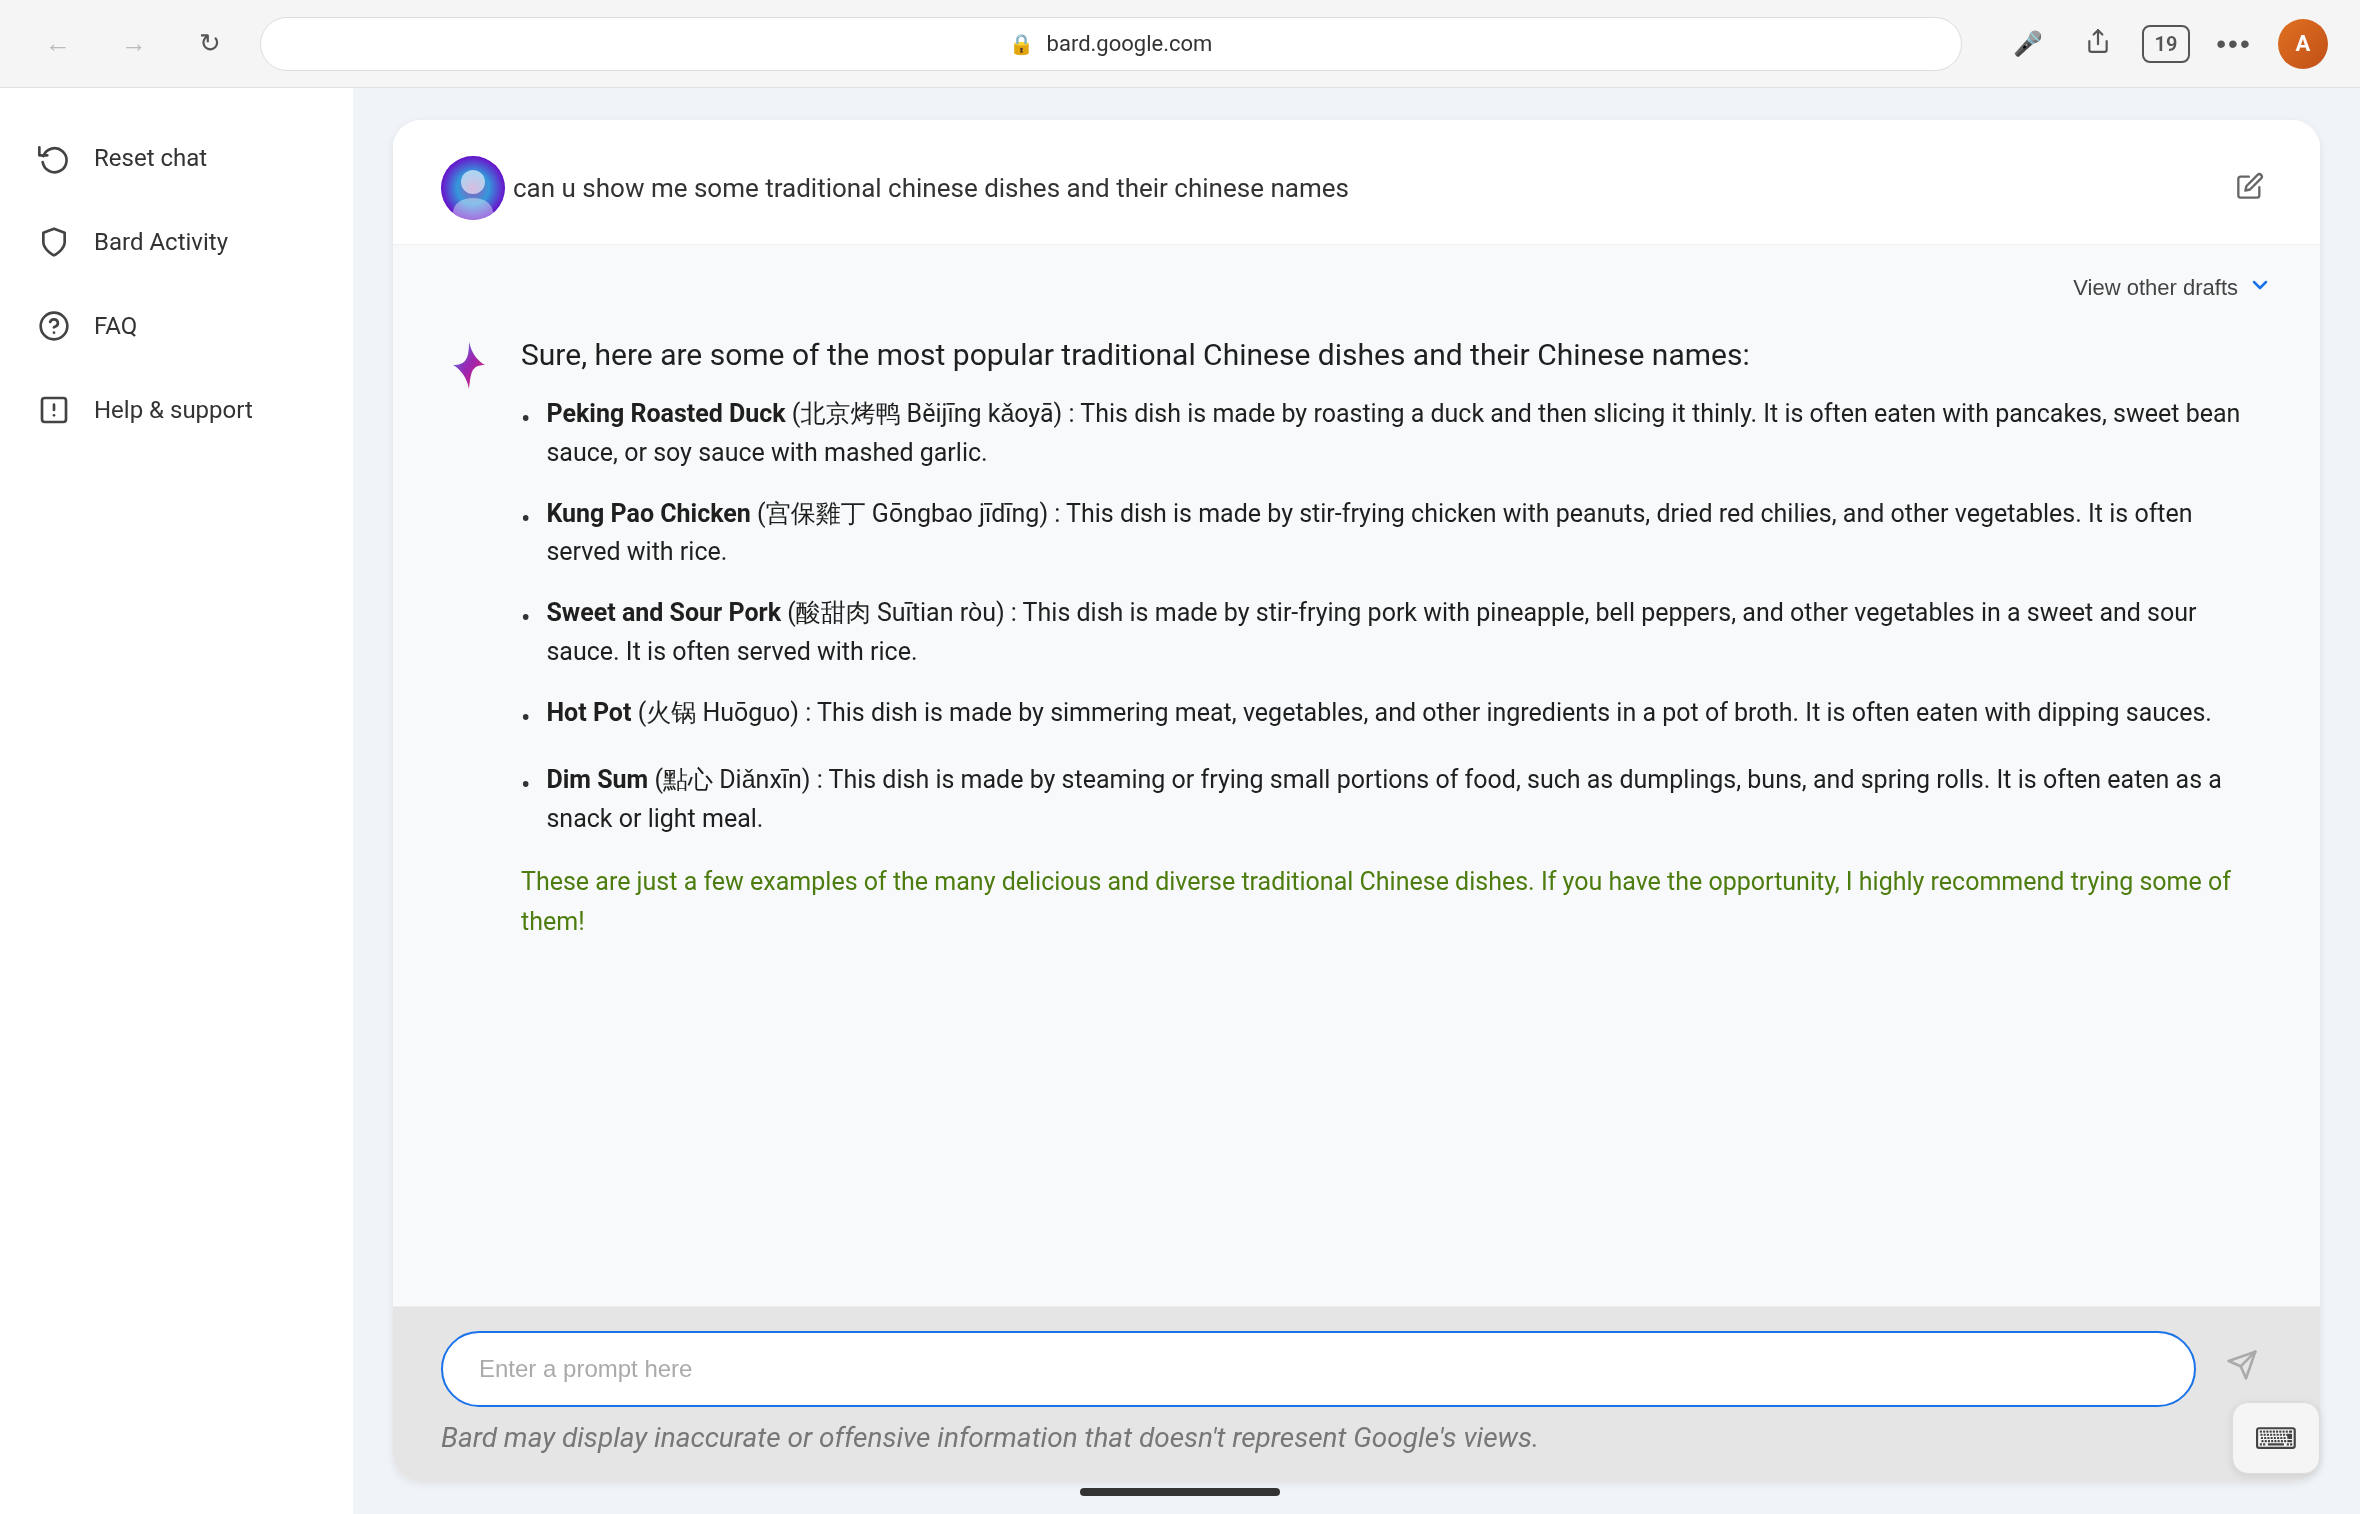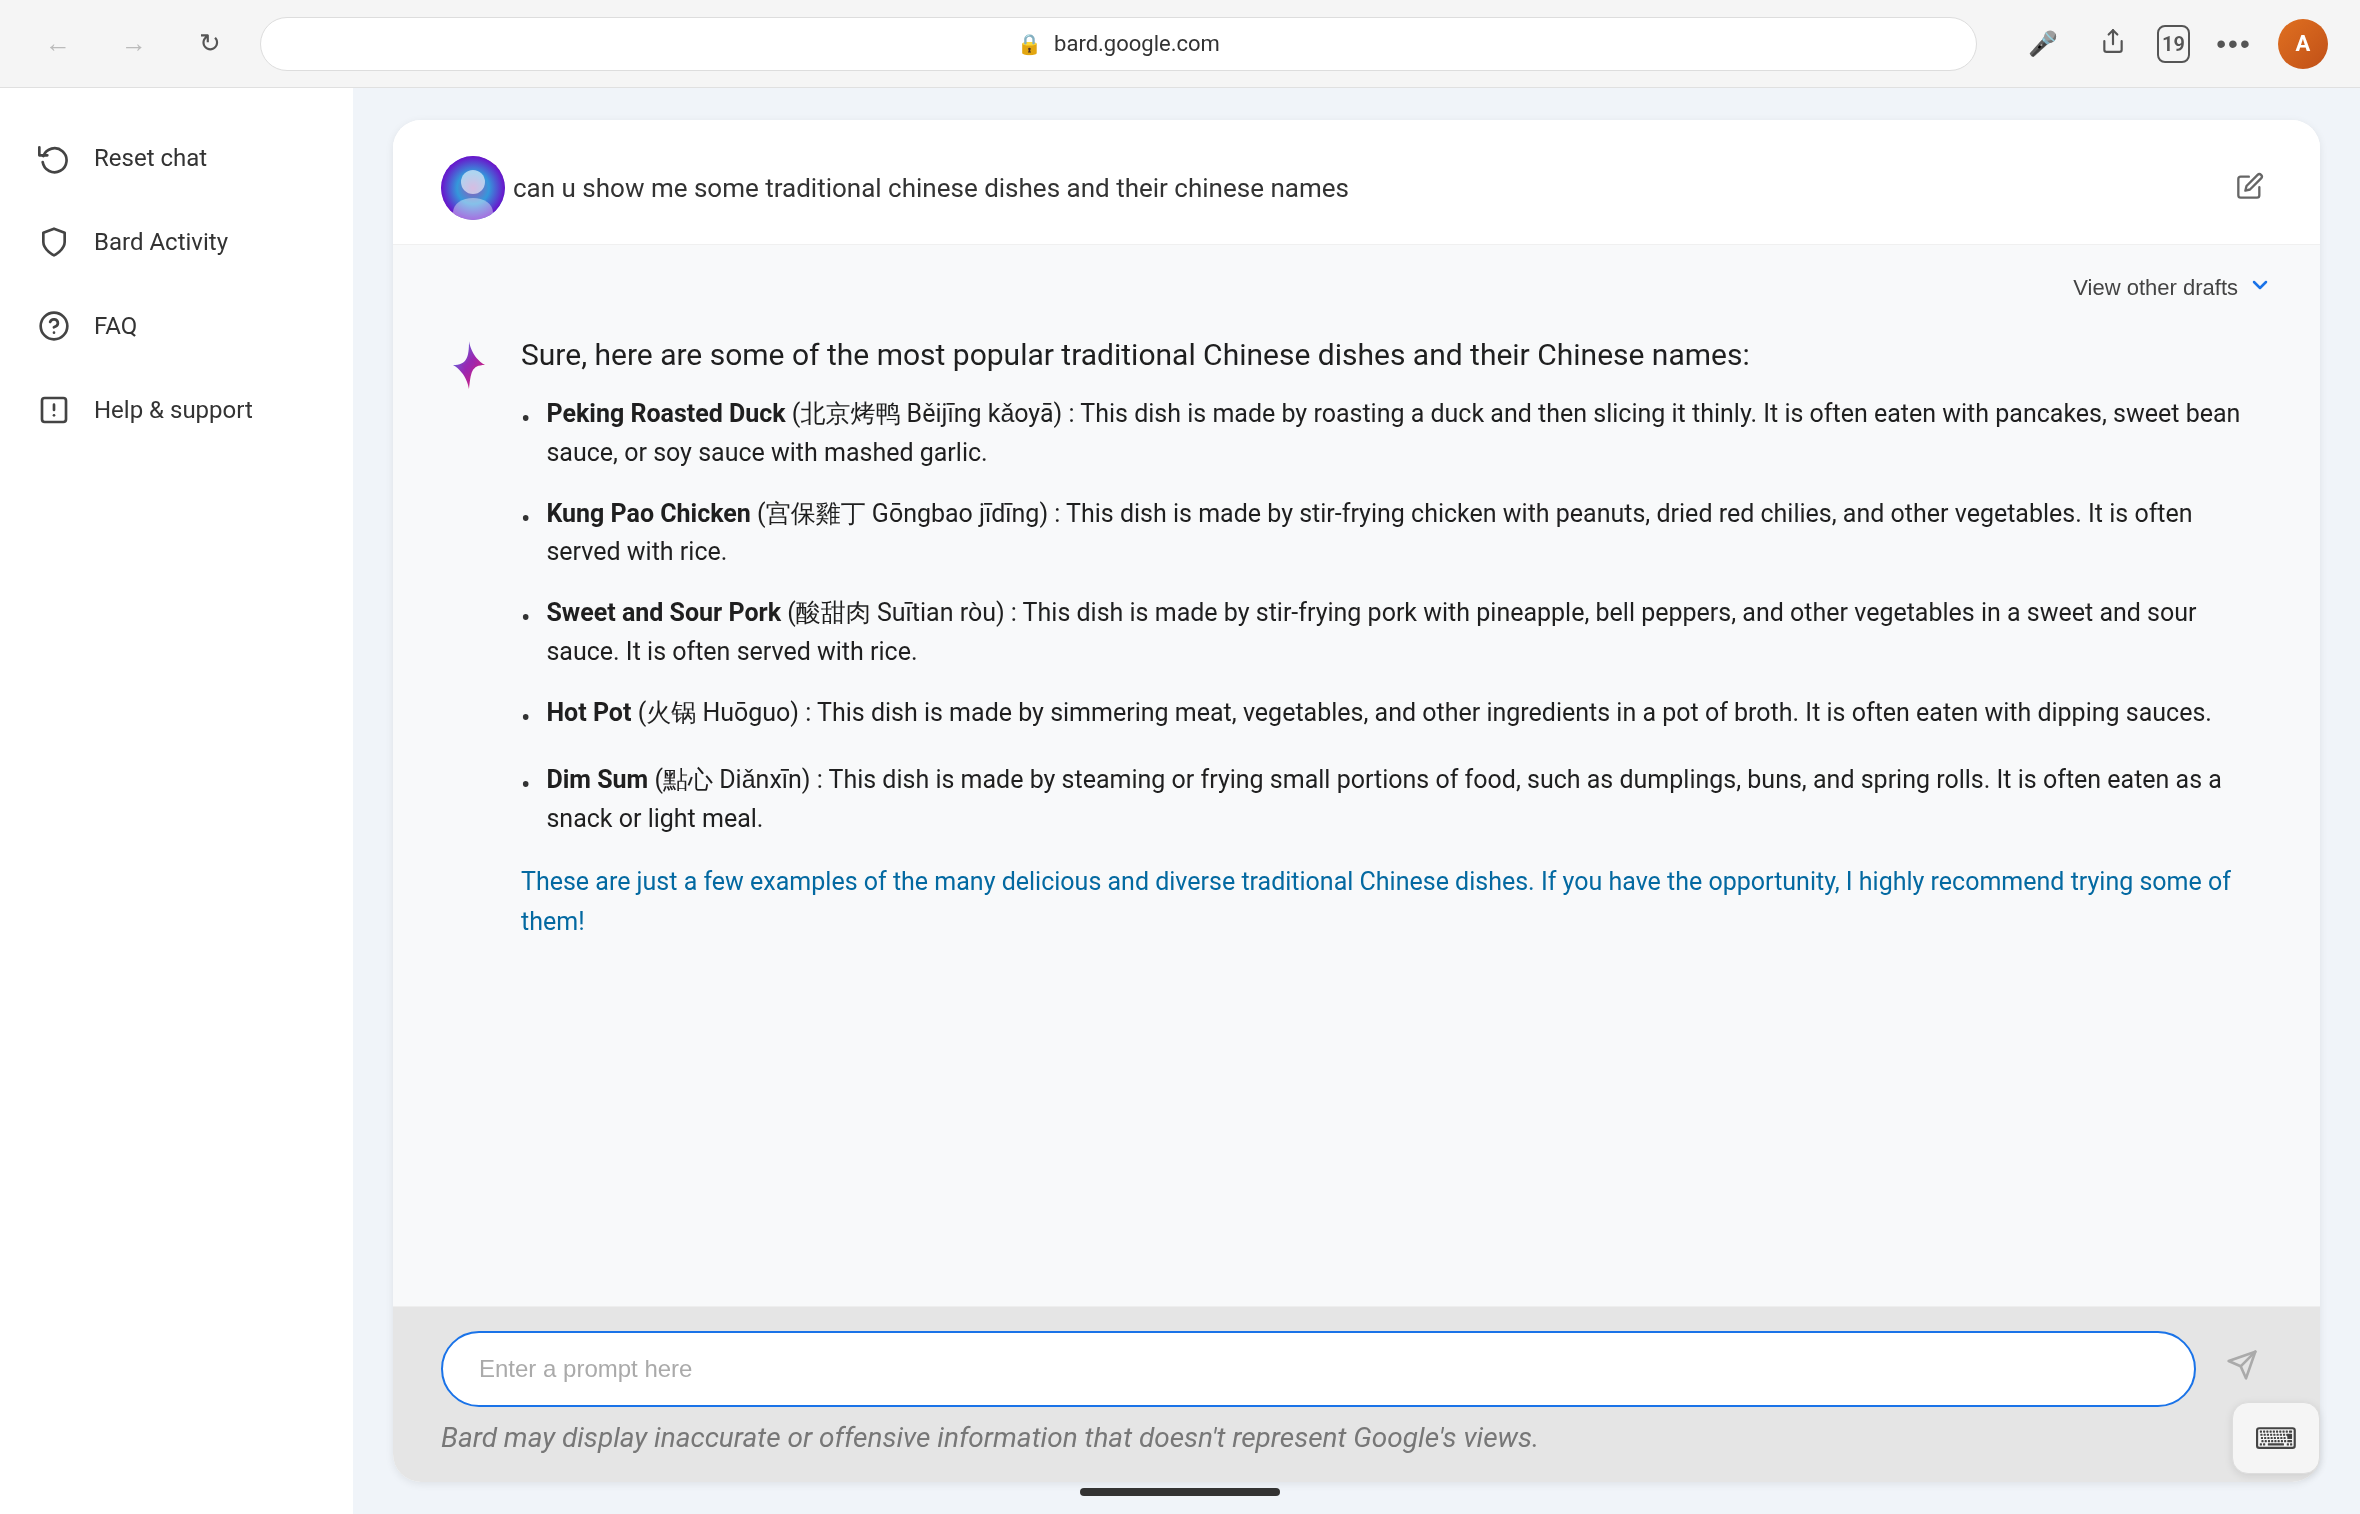--- a/index.html
+++ b/index.html
@@ -55,21 +55,21 @@
       width: 52px; height: 52px;
       border-radius: 50%;
       border: none;
       background: transparent;
       cursor: pointer;
       display: flex; align-items: center; justify-content: center;
       font-size: 24px;
       color: #555;
     }
     .tab-count {
-      width: 33px; height: 38px;
+      width: 48px; height: 38px;
       border: 2px solid #555;
       border-radius: 8px;
       display: flex; align-items: center; justify-content: center;
       font-size: 20px;
       font-weight: 600;
       color: #555;
     }
     .profile-avatar {
       width: 50px; height: 50px;
       border-radius: 50%;
@@ -241,21 +241,21 @@
     .bullet {
       color: #333;
       font-size: 28px;
       margin-top: 2px;
       flex-shrink: 0;
     }
     .response-footer {
       margin-top: 24px;
       font-size: 25px;
       line-height: 1.6;
-      color: #0369a1;
+      color: #4d7c0f;
     }
 
     
     .input-area {
       padding: 24px 48px 28px;
       background: #e5e5e5;
       border-top: 1px solid #eee;
     }
     .prompt-input-row {
       display: flex;

